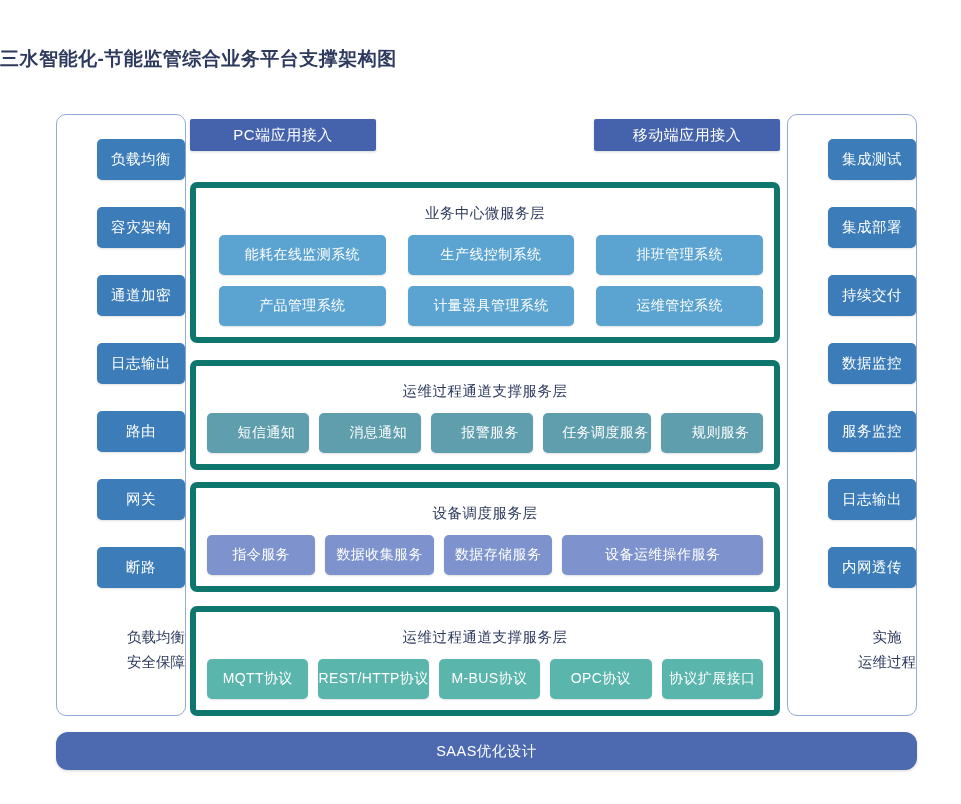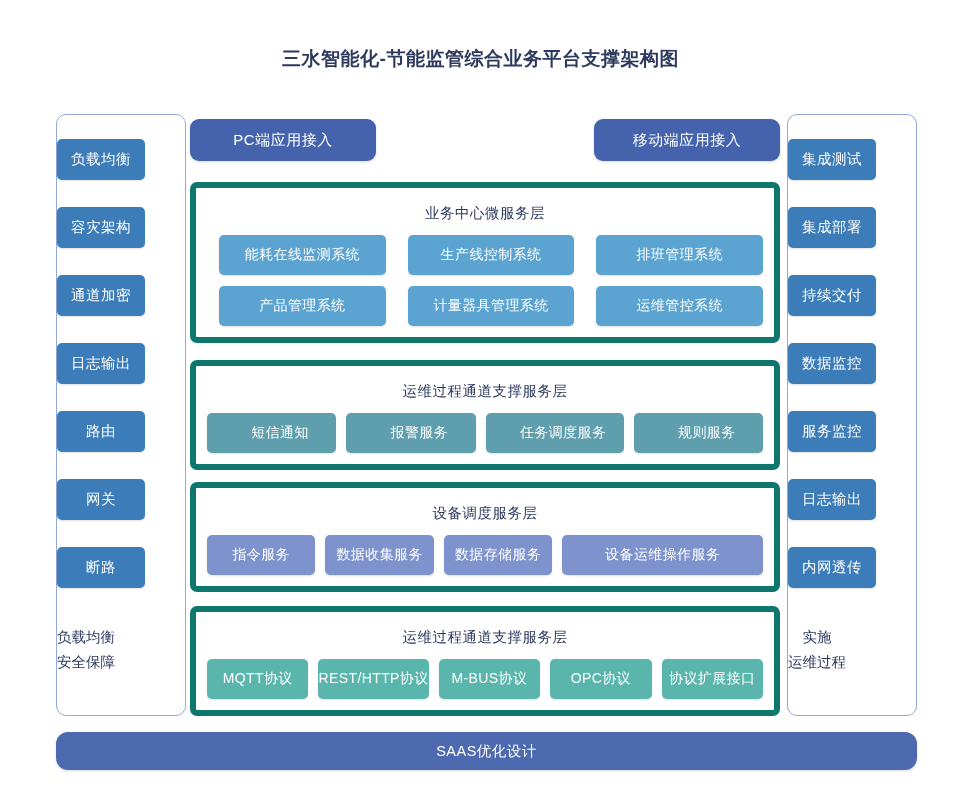--- a/index.html
+++ b/index.html
@@ -19,39 +19,39 @@
     background: #ffffff;
     overflow: hidden;
   }
 
   
   .page-title {
     position: absolute;
     top: 46px;
     left: 0;
     width: 961px;
-    text-align: center;
+    text-align: left;
     font-size: 19px;
     font-weight: bold;
     color: #2d3a5e;
     letter-spacing: 0.5px;
   }
 
   
   .pillar {
     position: absolute;
     top: 114px;
     width: 130px;
     height: 602px;
     border: 1px solid #93a9d6;
     border-radius: 10px;
     background: #ffffff;
     display: flex;
     flex-direction: column;
-    align-items: flex-start;
+    align-items: flex-end;
     padding-top: 24px;
   }
   .pillar-left  { left: 56px; }
   .pillar-right { left: 787px; }
 
   .pill-btn {
     width: 88px;
     height: 41px;
     margin-bottom: 27px;
     border-radius: 5px;
@@ -77,22 +77,22 @@
   .access-row {
     position: absolute;
     top: 119px;
     left: 190px;
     width: 590px;
     display: flex;
     justify-content: space-between;
   }
   .access-btn {
     width: 186px;
-    height: 42px;
-    border-radius: 9px;
+    height: 32px;
+    border-radius: 2px;
     background: #4563ad;
     color: #ffffff;
     font-size: 15px;
     display: flex;
     align-items: center;
     justify-content: center;
     box-shadow: 0 1px 3px rgba(0,0,0,0.16);
     letter-spacing: 0.5px;
   }
 
@@ -219,20 +219,21 @@
         <div class="layer-row">
           <div class="node" style="flex: 1 1 0px;">产品管理系统</div>
           <div class="node" style="flex: 1 1 0px;">计量器具管理系统</div>
           <div class="node" style="flex: 1 1 0px;">运维管控系统</div>
         </div>
       </div>
       <div class="layer" id="layer-ops">
         <div class="layer-title">运维过程通道支撑服务层</div>
         <div class="layer-row">
           <div class="node" style="flex: 1 1 0px;">短信通知</div>
+          <div class="node" style="flex: 1 1 0px;">消息通知</div>
           <div class="node" style="flex: 1 1 0px;">报警服务</div>
           <div class="node" style="flex: 1.08 1 0px;">任务调度服务</div>
           <div class="node" style="flex: 1 1 0px;">规则服务</div>
         </div>
       </div>
       <div class="layer" id="layer-device">
         <div class="layer-title">设备调度服务层</div>
         <div class="layer-row">
           <div class="node" style="flex: 1 1 0px;">指令服务</div>
           <div class="node" style="flex: 1 1 0px;">数据收集服务</div>

